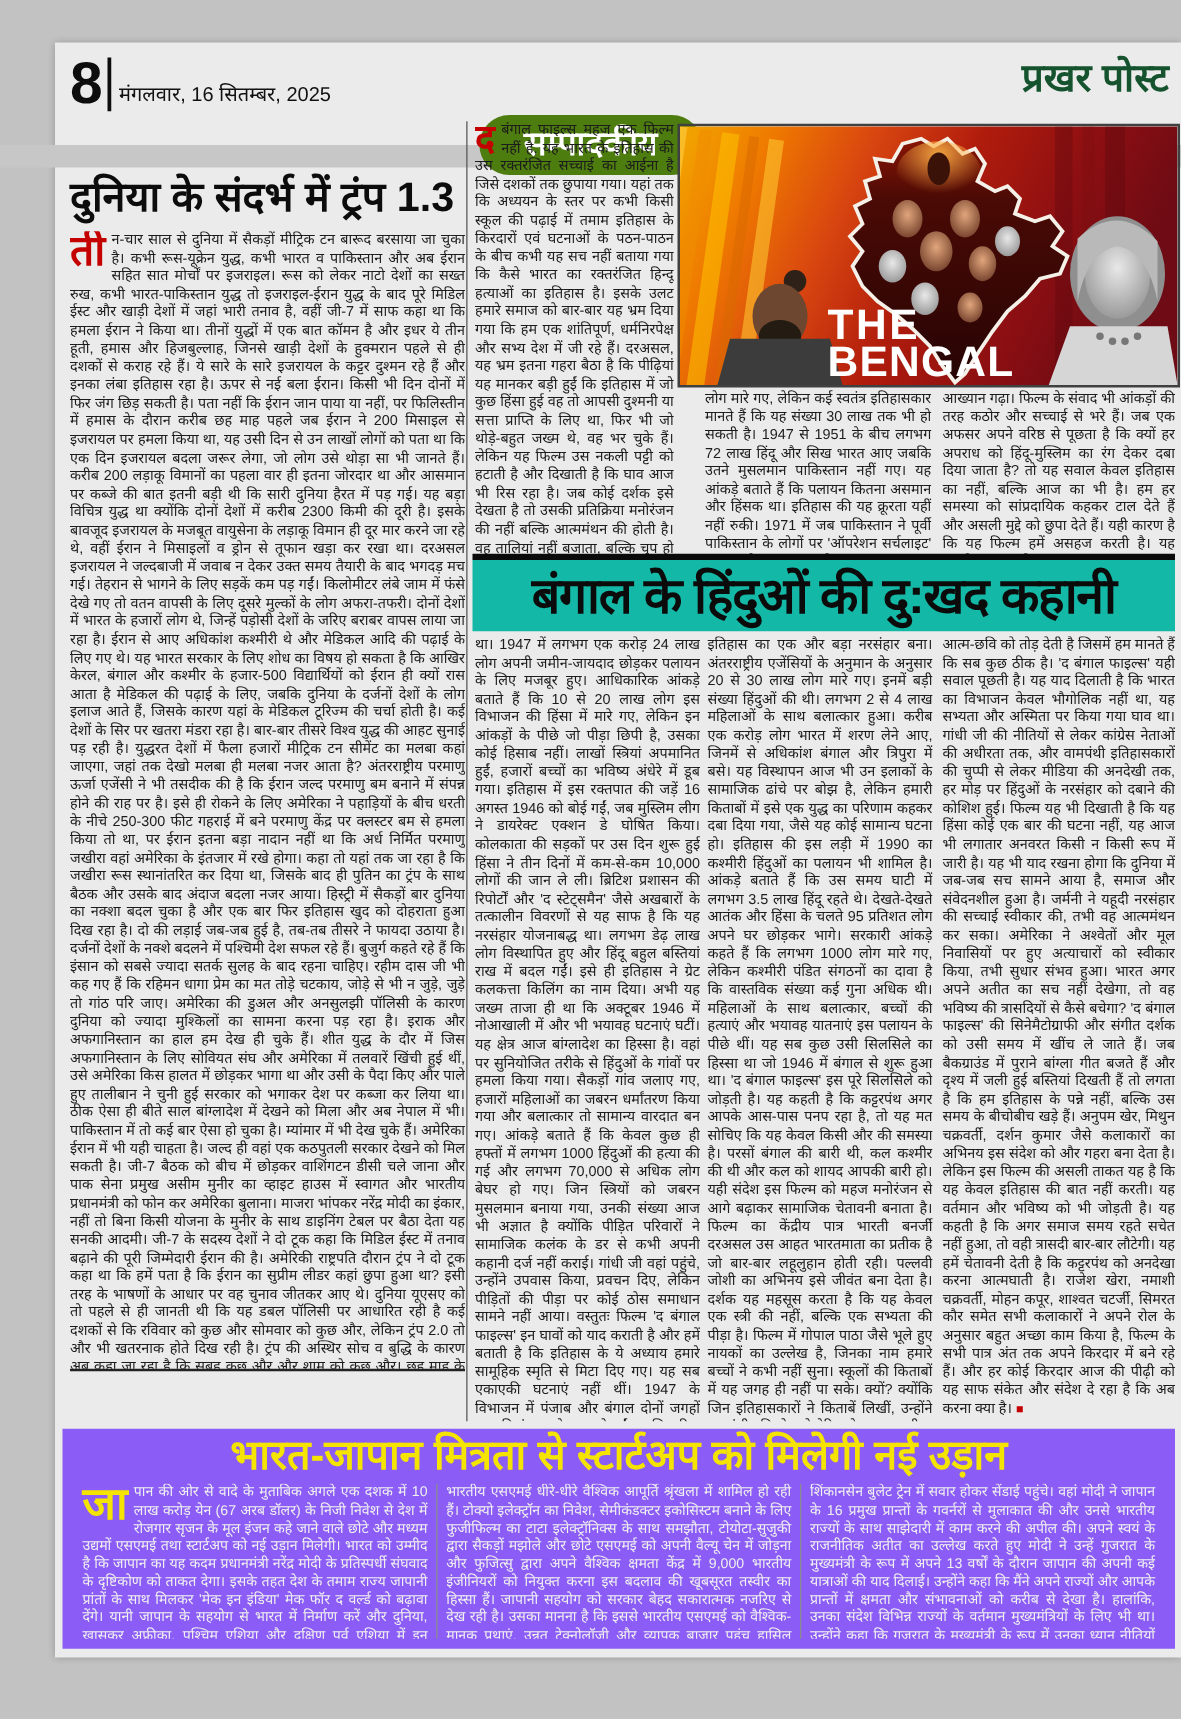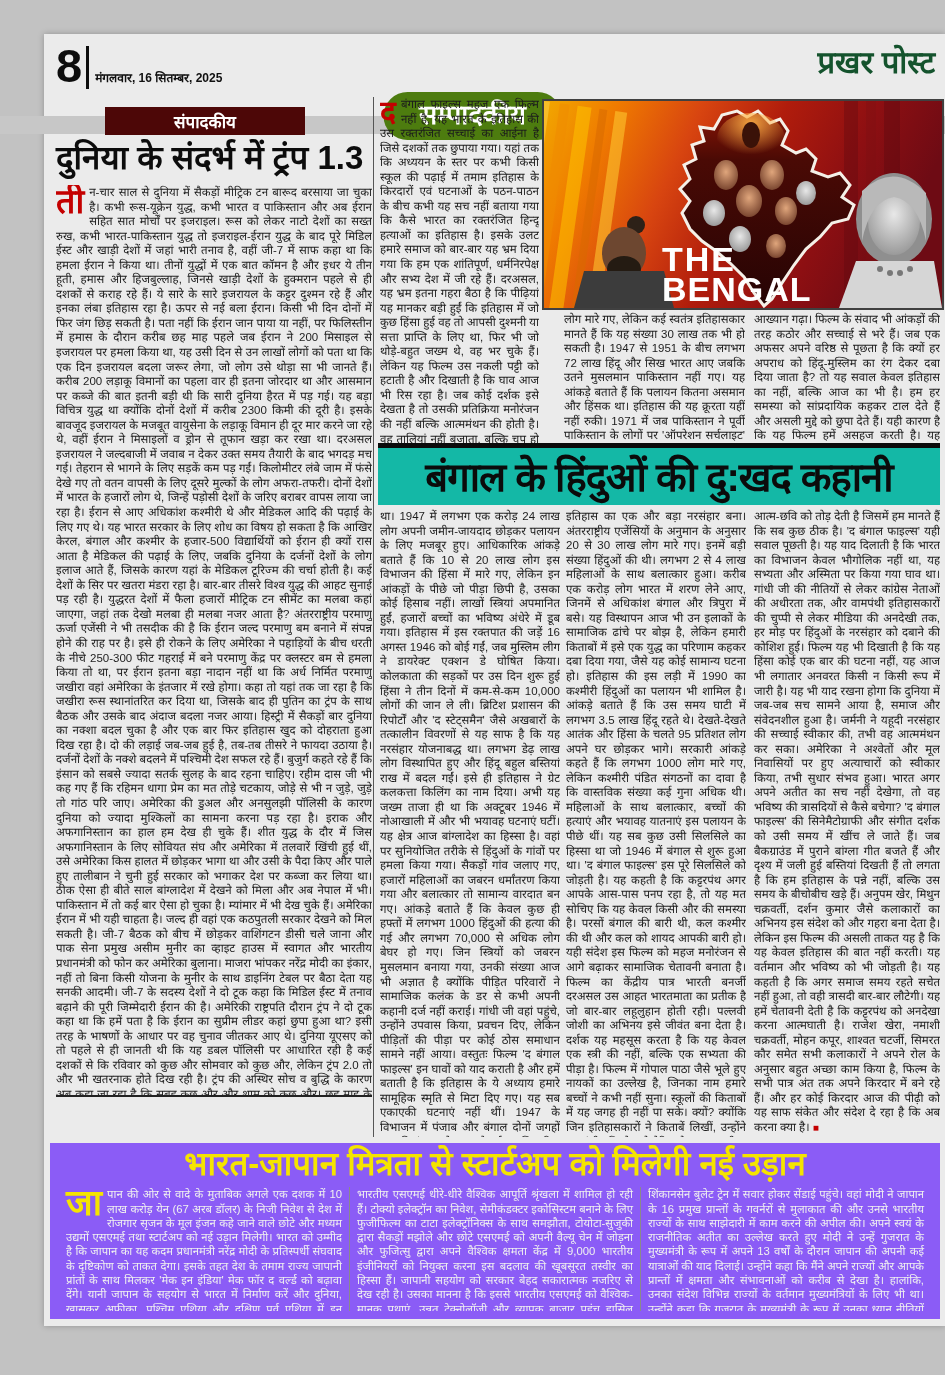--- a/index.html
+++ b/index.html
@@ -5,21 +5,21 @@
   html,body{margin:0;padding:0;background:#c6c6c6;}
   #page{position:relative;width:945px;height:1375px;background:#c2c2c2;overflow:hidden;
         font-family:"Liberation Sans","DejaVu Sans",sans-serif;color:#1a1a1a;}
   .sheet{position:absolute;left:44px;top:34px;width:901px;height:1292px;background:#ebebeb;
          box-shadow:0 0 6px rgba(0,0,0,.25);}
   .abs{position:absolute;}
   
   .pagenum-wrap{left:56px;top:44px;display:flex;align-items:stretch;}
   .pagenum{font-size:47px;font-weight:800;line-height:.95;color:#0d0d0d;}
   .pagenum-bar{width:3px;background:#0d0d0d;margin:2px 6px 0 4px;}
-  .page-date{align-self:flex-end;font-size:12px;font-weight:700;padding-bottom:3px;color:#111;}
+  .page-date{align-self:flex-end;font-size:16px;font-weight:400;padding-bottom:3px;color:#111;}
   .gray-band{left:0;top:116px;width:945px;height:18px;background:#c7c7c7;}
   .section-pill{left:50%;top:92px;transform:translateX(-50%);background:#4d7c0f;color:#fff;
     font-size:27px;font-weight:800;padding:9px 36px;border-radius:32px;line-height:1.1;}
   .masthead{right:10px;top:40px;font-size:31px;font-weight:800;color:#14532d;text-align:right;}
   .masthead-sub{right:10px;top:117px;font-size:11.5px;font-weight:700;color:#222;text-align:right;}
   
   .ed-label{left:105px;top:107px;width:200px;height:28px;background:#4d0707;color:#fff;
     font-size:17px;font-weight:700;display:flex;align-items:center;justify-content:center;}
   .ed-headline{left:56px;top:141px;width:318px;font-size:33px;font-weight:800;color:#0c0c0c;
     line-height:1.05;white-space:nowrap;}
@@ -61,21 +61,20 @@
   <div class="abs gray-band"></div>
   <div class="abs pagenum-wrap">
     <div class="pagenum">8</div>
     <div class="pagenum-bar"></div>
     <div class="page-date">मंगलवार, 16 सितम्बर, 2025</div>
   </div>
   <div class="abs section-pill">सम्पादकीय</div>
   <div class="abs masthead">प्रखर पोस्ट</div>
   <div class="abs masthead-sub">हिन्दी साप्ताहिक, लखनऊ</div>
 
-  <div class="abs ed-label">संपादकीय</div>
   <div class="abs ed-headline">दुनिया के संदर्भ में ट्रंप 1.3</div>
   <div class="abs bodytext ed-body">
     <span class="dropcap-red">ती</span><span>न-चार साल से दुनिया में सैकड़ों मीट्रिक टन बारूद बरसाया जा चुका है। कभी रूस-यूक्रेन युद्ध, कभी भारत व पाकिस्तान और अब ईरान सहित सात मोर्चों पर इजराइल। रूस को लेकर नाटो देशों का सख्त रुख, कभी भारत-पाकिस्तान युद्ध तो इजराइल-ईरान युद्ध के बाद पूरे मिडिल ईस्ट और खाड़ी देशों में जहां भारी तनाव है, वहीं जी-7 में साफ कहा था कि हमला ईरान ने किया था। तीनों युद्धों में एक बात कॉमन है और इधर ये तीन हूती, हमास और हिजबुल्लाह, जिनसे खाड़ी देशों के हुक्मरान पहले से ही दशकों से कराह रहे हैं। ये सारे के सारे इजरायल के कट्टर दुश्मन रहे हैं और इनका लंबा इतिहास रहा है। ऊपर से नई बला ईरान। किसी भी दिन दोनों में फिर जंग छिड़ सकती है। पता नहीं कि ईरान जान पाया या नहीं, पर फिलिस्तीन में हमास के दौरान करीब छह माह पहले जब ईरान ने 200 मिसाइल से इजरायल पर हमला किया था, यह उसी दिन से उन लाखों लोगों को पता था कि एक दिन इजरायल बदला जरूर लेगा, जो लोग उसे थोड़ा सा भी जानते हैं। करीब 200 लड़ाकू विमानों का पहला वार ही इतना जोरदार था और आसमान पर कब्जे की बात इतनी बड़ी थी कि सारी दुनिया हैरत में पड़ गई। यह बड़ा विचित्र युद्ध था क्योंकि दोनों देशों में करीब 2300 किमी की दूरी है। इसके बावजूद इजरायल के मजबूत वायुसेना के लड़ाकू विमान ही दूर मार करने जा रहे थे, वहीं ईरान ने मिसाइलों व ड्रोन से तूफान खड़ा कर रखा था। दरअसल इजरायल ने जल्दबाजी में जवाब न देकर उक्त समय तैयारी के बाद भगदड़ मच गई। तेहरान से भागने के लिए सड़कें कम पड़ गईं। किलोमीटर लंबे जाम में फंसे देखे गए तो वतन वापसी के लिए दूसरे मुल्कों के लोग अफरा-तफरी। दोनों देशों में भारत के हजारों लोग थे, जिन्हें पड़ोसी देशों के जरिए बराबर वापस लाया जा रहा है। ईरान से आए अधिकांश कश्मीरी थे और मेडिकल आदि की पढ़ाई के लिए गए थे। यह भारत सरकार के लिए शोध का विषय हो सकता है कि आखिर केरल, बंगाल और कश्मीर के हजार-500 विद्यार्थियों को ईरान ही क्यों रास आता है मेडिकल की पढ़ाई के लिए, जबकि दुनिया के दर्जनों देशों के लोग इलाज आते हैं, जिसके कारण यहां के मेडिकल टूरिज्म की चर्चा होती है। कई देशों के सिर पर खतरा मंडरा रहा है। बार-बार तीसरे विश्व युद्ध की आहट सुनाई पड़ रही है। युद्धरत देशों में फैला हजारों मीट्रिक टन सीमेंट का मलबा कहां जाएगा, जहां तक देखो मलबा ही मलबा नजर आता है? अंतरराष्ट्रीय परमाणु ऊर्जा एजेंसी ने भी तसदीक की है कि ईरान जल्द परमाणु बम बनाने में संपन्न होने की राह पर है। इसे ही रोकने के लिए अमेरिका ने पहाड़ियों के बीच धरती के नीचे 250-300 फीट गहराई में बने परमाणु केंद्र पर क्लस्टर बम से हमला किया तो था, पर ईरान इतना बड़ा नादान नहीं था कि अर्ध निर्मित परमाणु जखीरा वहां अमेरिका के इंतजार में रखे होगा। कहा तो यहां तक जा रहा है कि जखीरा रूस स्थानांतरित कर दिया था, जिसके बाद ही पुतिन का ट्रंप के साथ बैठक और उसके बाद अंदाज बदला नजर आया। हिस्ट्री में सैकड़ों बार दुनिया का नक्शा बदल चुका है और एक बार फिर इतिहास खुद को दोहराता हुआ दिख रहा है। दो की लड़ाई जब-जब हुई है, तब-तब तीसरे ने फायदा उठाया है। दर्जनों देशों के नक्शे बदलने में पश्चिमी देश सफल रहे हैं। बुजुर्ग कहते रहे हैं कि इंसान को सबसे ज्यादा सतर्क सुलह के बाद रहना चाहिए। रहीम दास जी भी कह गए हैं कि रहिमन धागा प्रेम का मत तोड़े चटकाय, जोड़े से भी न जुड़े, जुड़े तो गांठ परि जाए। अमेरिका की डुअल और अनसुलझी पॉलिसी के कारण दुनिया को ज्यादा मुश्किलों का सामना करना पड़ रहा है। इराक और अफगानिस्तान का हाल हम देख ही चुके हैं। शीत युद्ध के दौर में जिस अफगानिस्तान के लिए सोवियत संघ और अमेरिका में तलवारें खिंची हुई थीं, उसे अमेरिका किस हालत में छोड़कर भागा था और उसी के पैदा किए और पाले हुए तालीबान ने चुनी हुई सरकार को भगाकर देश पर कब्जा कर लिया था। ठीक ऐसा ही बीते साल बांग्लादेश में देखने को मिला और अब नेपाल में भी। पाकिस्तान में तो कई बार ऐसा हो चुका है। म्यांमार में भी देख चुके हैं। अमेरिका ईरान में भी यही चाहता है। जल्द ही वहां एक कठपुतली सरकार देखने को मिल सकती है। जी-7 बैठक को बीच में छोड़कर वाशिंगटन डीसी चले जाना और पाक सेना प्रमुख असीम मुनीर का व्हाइट हाउस में स्वागत और भारतीय प्रधानमंत्री को फोन कर अमेरिका बुलाना। माजरा भांपकर नरेंद्र मोदी का इंकार, नहीं तो बिना किसी योजना के मुनीर के साथ डाइनिंग टेबल पर बैठा देता यह सनकी आदमी। जी-7 के सदस्य देशों ने दो टूक कहा कि मिडिल ईस्ट में तनाव बढ़ाने की पूरी जिम्मेदारी ईरान की है। अमेरिकी राष्ट्रपति दौरान ट्रंप ने दो टूक कहा था कि हमें पता है कि ईरान का सुप्रीम लीडर कहां छुपा हुआ था? इसी तरह के भाषणों के आधार पर वह चुनाव जीतकर आए थे। दुनिया यूएसए को तो पहले से ही जानती थी कि यह डबल पॉलिसी पर आधारित रही है कई दशकों से कि रविवार को कुछ और सोमवार को कुछ और, लेकिन ट्रंप 2.0 तो और भी खतरनाक होते दिख रही है। ट्रंप की अस्थिर सोच व बुद्धि के कारण अब कहा जा रहा है कि सुबह कुछ और और शाम को कुछ और। छह माह के कार्यकाल में सात युद्ध रोकने के अलावा व्यापार युद्ध, जेलेंस्की, अमेरिकी राष्ट्रपति, भारत-चीन को एक तराजू में रखने, भारी टैरिफ के बाद मोदी को दुलारने और एलन मस्क के मामले सहित कम से कम आठ ऐसी घटनाएं हुई हैं, जिन्होंने उनकी अस्थिर सोच का ही परिचय दिया है। </span>
   </div>
   <div class="abs vrule-main"></div>
 
   <div class="abs bodytext intro-col1">
     <span class="dropcap-red small">द</span><span>बंगाल फाइल्स महज एक फिल्म नहीं है, यह भारत के इतिहास की उस रक्तरंजित सच्चाई का आईना है जिसे दशकों तक छुपाया गया। यहां तक कि अध्ययन के स्तर पर कभी किसी स्कूल की पढ़ाई में तमाम इतिहास के किरदारों एवं घटनाओं के पठन-पाठन के बीच कभी यह सच नहीं बताया गया कि कैसे भारत का रक्तरंजित हिन्दू हत्याओं का इतिहास है। इसके उलट हमारे समाज को बार-बार यह भ्रम दिया गया कि हम एक शांतिपूर्ण, धर्मनिरपेक्ष और सभ्य देश में जी रहे हैं। दरअसल, यह भ्रम इतना गहरा बैठा है कि पीढ़ियां यह मानकर बड़ी हुईं कि इतिहास में जो कुछ हिंसा हुई वह तो आपसी दुश्मनी या सत्ता प्राप्ति के लिए था, फिर भी जो थोड़े-बहुत जख्म थे, वह भर चुके हैं। लेकिन यह फिल्म उस नकली पट्टी को हटाती है और दिखाती है कि घाव आज भी रिस रहा है। जब कोई दर्शक इसे देखता है तो उसकी प्रतिक्रिया मनोरंजन की नहीं बल्कि आत्ममंथन की होती है। वह तालियां नहीं बजाता, बल्कि चुप हो जाता है, क्योंकि स्क्रीन पर दिख रहा दर्द महज कल्पना नहीं बल्कि इतिहास का जीवित दस्तावेज है। भारत का विभाजन केवल राजनीतिक समझौता नहीं था, यह मानव इतिहास का सबसे बड़ा जबरन विस्थापन</span>
   </div>
 

